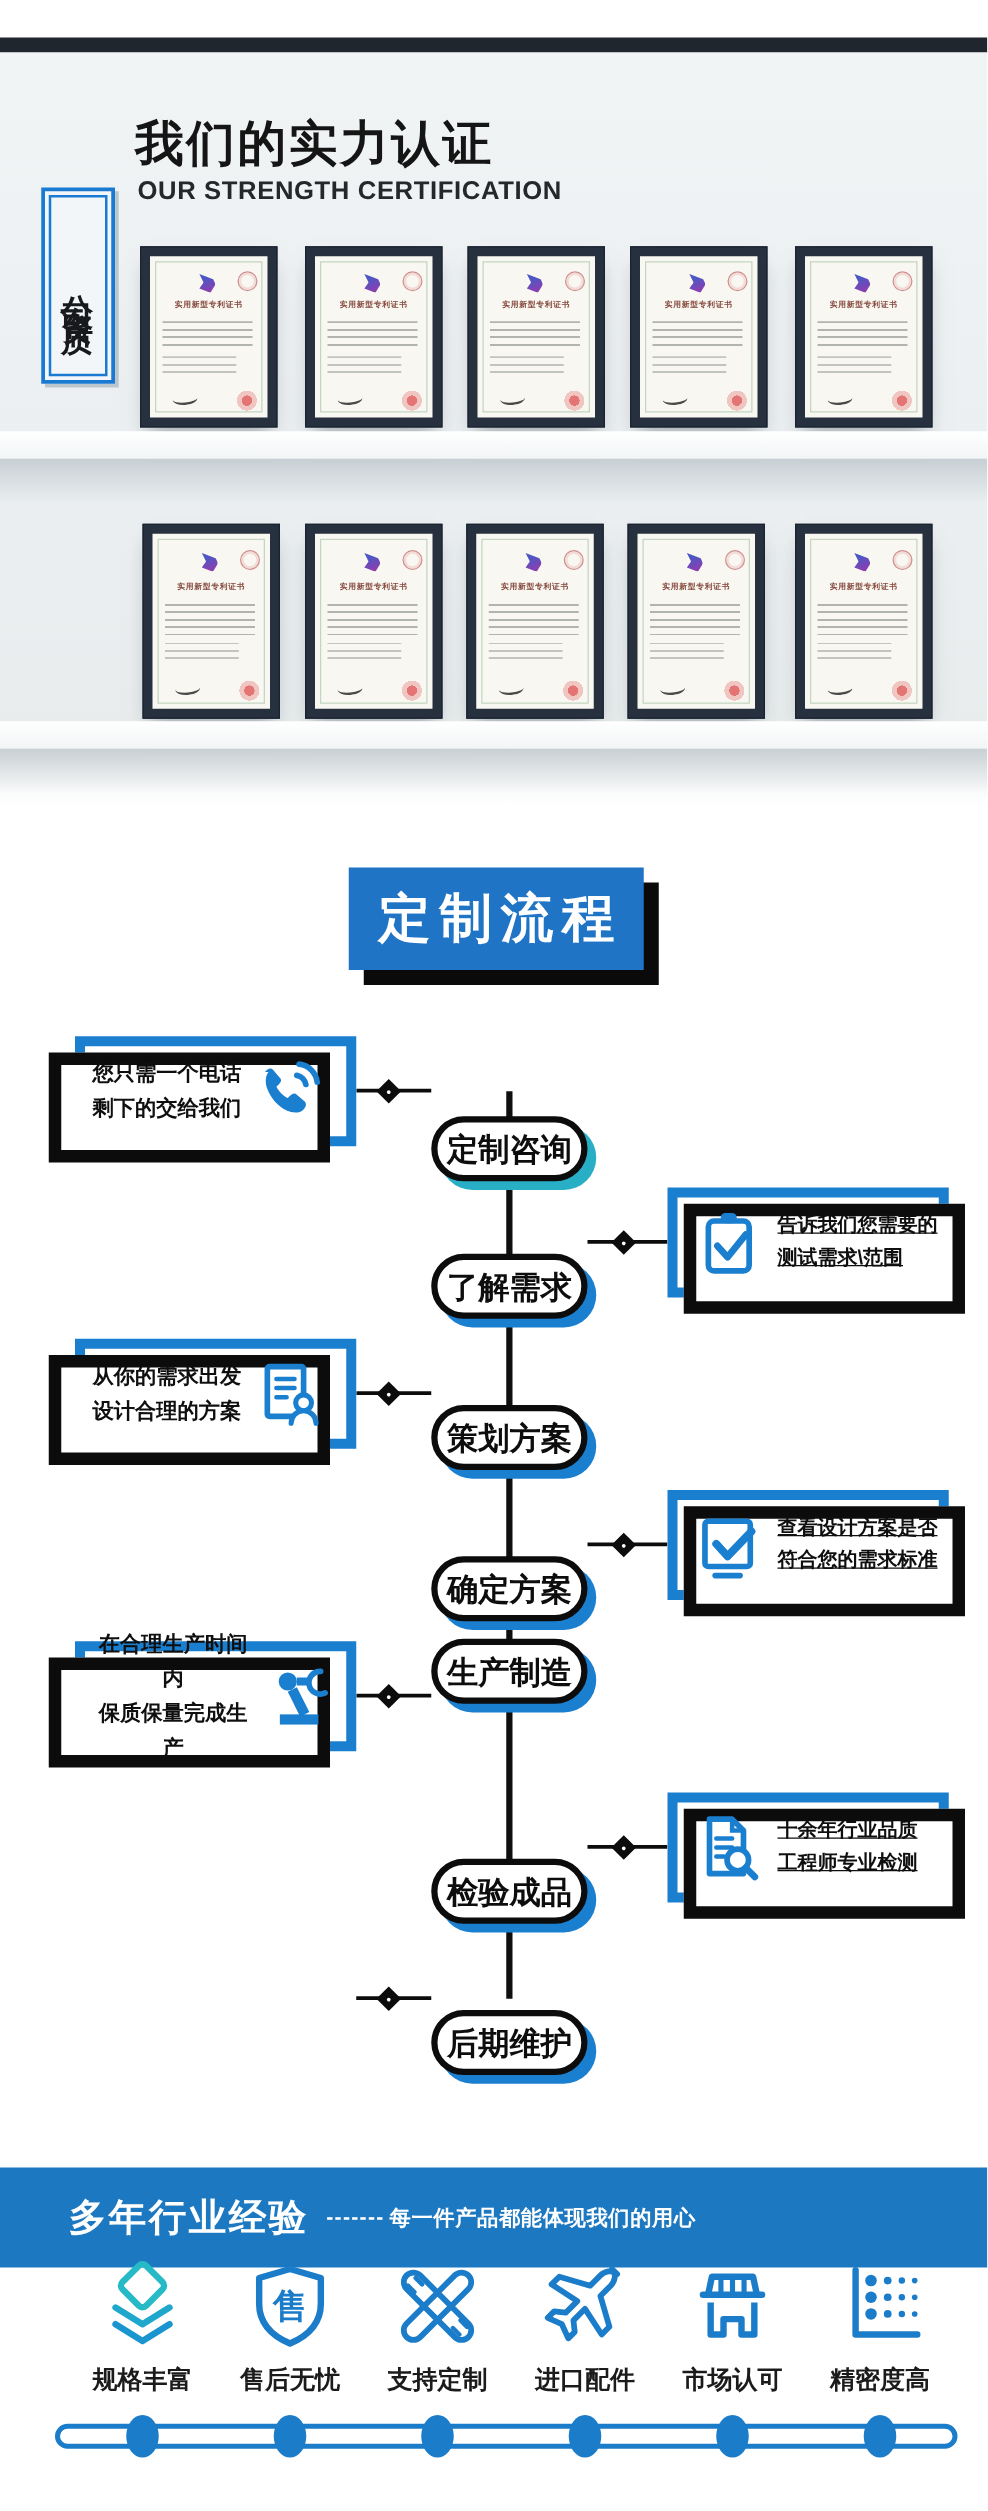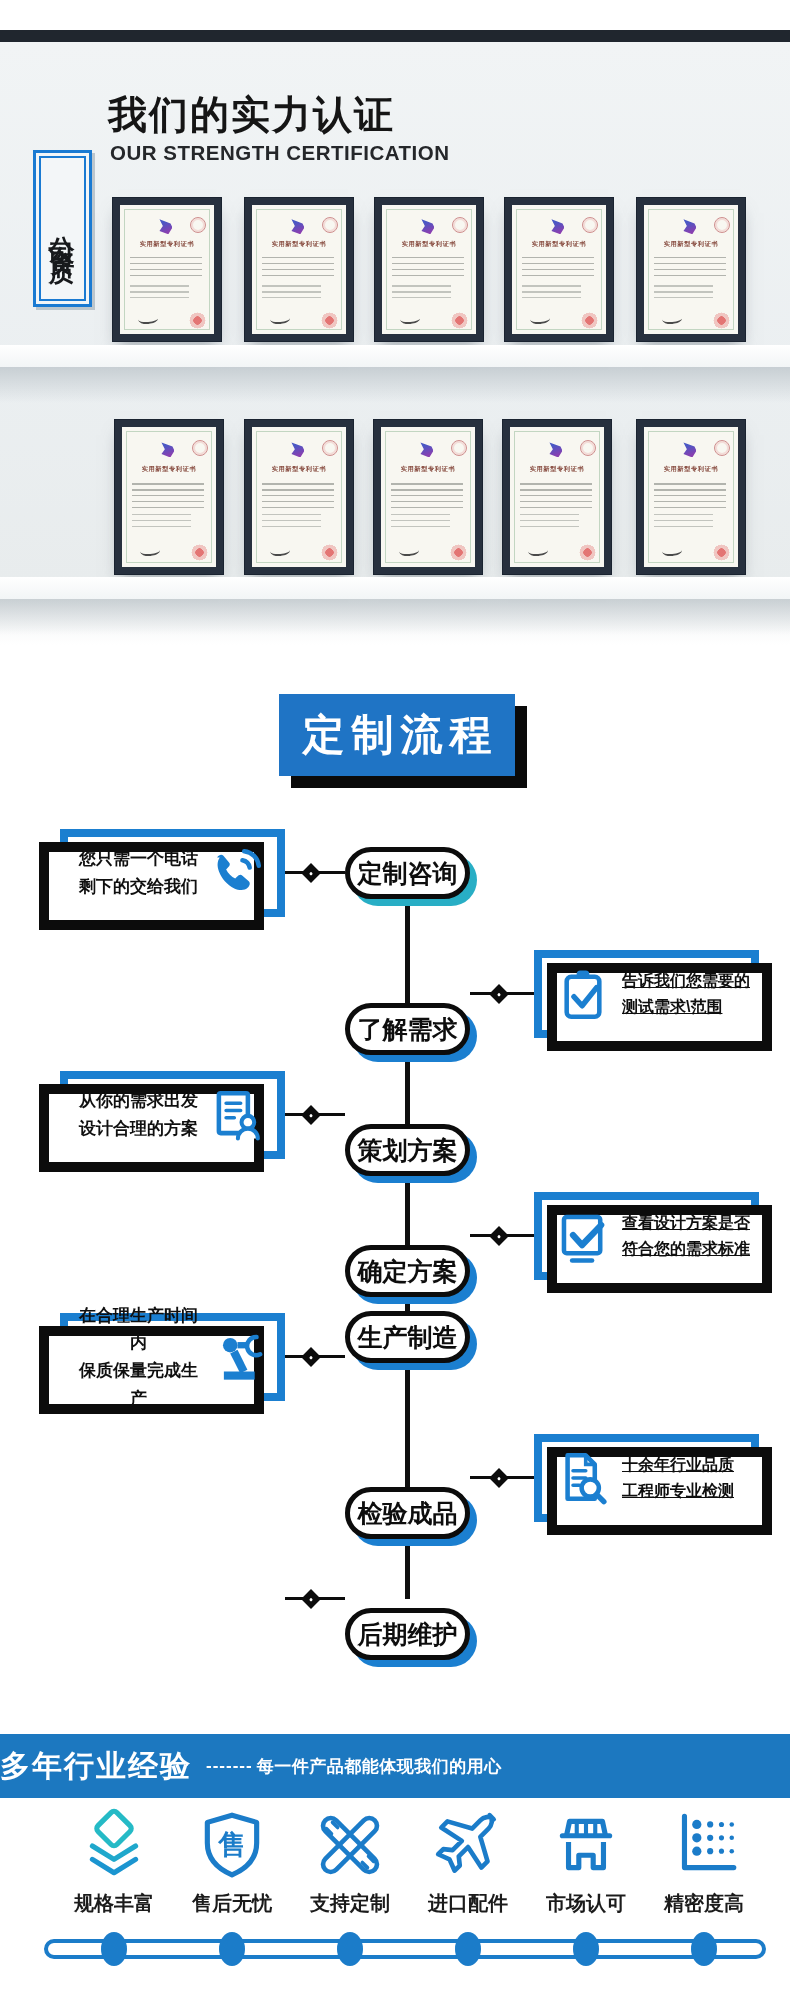--- a/index.html
+++ b/index.html
@@ -46,40 +46,40 @@
   .shelf.s1{top:345px;} .shelf.s2{top:577px;}
 
   
   .ptitle{position:absolute;left:279px;top:694px;width:236px;height:82px;background:#1f74c5;
           box-shadow:12px 12px 0 #0a0a0a;display:flex;align-items:center;justify-content:center;
           font-size:42px;font-weight:900;color:#fff;letter-spacing:7px;padding-left:7px;box-sizing:border-box;z-index:3;}
   .vline{position:absolute;left:405px;top:873px;width:5px;height:726px;background:#0f0f0f;z-index:1;}
   .pill{position:absolute;left:345px;width:125px;height:52px;box-sizing:border-box;background:#fff;
         border:5px solid #0c0c0c;border-radius:27px;display:flex;align-items:center;justify-content:center;
         font-size:25px;font-weight:900;color:#0d0d0d;z-index:3;}
-  .pill.teal{box-shadow:7px 7px 0 #28aec5;} .pill.blue{box-shadow:7px 7px 0 #1b7fd0;margin-top:35px;}
+  .pill.teal{box-shadow:7px 7px 0 #28aec5;margin-top:46px;} .pill.blue{box-shadow:7px 7px 0 #1b7fd0;margin-top:35px;}
   .sbox{position:absolute;width:225px;height:88px;box-sizing:border-box;background:#fff;border:8px solid #1b7fd0;
         display:flex;align-items:center;z-index:3;}
   .sbox::after{content:'';position:absolute;width:225px;height:88px;box-sizing:border-box;
                border:10px solid #0c0c0c;background:#fff;z-index:-1;}
-  .sbox.left{left:60px;justify-content:center;gap:10px;padding:0 6px;}
+  .sbox.left{left:60px;gap:10px;padding:0 6px;}
   .sbox.left::after{left:-29px;top:5px;}
   .sbox.right{left:534px;gap:10px;padding-left:12px;}
   .sbox.right::after{left:5px;top:5px;}
   .sbox .txt{font-weight:800;color:#0f0f0f;line-height:1.62;}
   .sbox.left .txt{font-size:17px;text-align:center;}
   .sbox.right .txt{font-size:16px;text-align:left;text-decoration:underline;}
   .s-icon{width:58px;height:58px;flex:0 0 auto;}
   .conn{position:absolute;height:3px;background:#0c0c0c;z-index:2;}
   .diamond{position:absolute;width:14px;height:14px;background:#0c0c0c;transform:rotate(45deg);z-index:2;}
   .diamond::after{content:'';position:absolute;left:5.5px;top:5.5px;width:3px;height:3px;background:#fff;border-radius:50%;}
 
   
-  .banner{position:absolute;left:0;top:1734px;width:790px;height:64px;background:#1c78c0;
-          display:flex;align-items:center;box-sizing:border-box;}
+  .banner{position:absolute;left:0;top:1734px;width:790px;height:80px;background:#1c78c0;
+          display:flex;align-items:center;padding-left:55px;box-sizing:border-box;}
   .banner .b-title{font-size:30px;font-weight:900;color:#fff;letter-spacing:2px;}
   .banner .b-sep{font-size:17px;font-weight:700;color:#fff;margin:0 4px 0 14px;letter-spacing:1px;}
   .banner .b-sub{font-size:17px;font-weight:800;color:#fff;letter-spacing:.5px;}
   .feature{position:absolute;top:1808px;width:110px;text-align:center;}
   .f-icon{width:74px;height:74px;display:block;margin:0 auto;}
   .f-label{margin-top:8px;font-size:20px;font-weight:900;color:#1b1b1b;}
   .capsule{position:absolute;left:44px;top:1939px;width:722px;height:20px;box-sizing:border-box;
            border:4px solid #1b7cc9;border-radius:13px;background:#fff;}
   .dot{position:absolute;top:1932px;width:26px;height:34px;border-radius:50%;background:#1b7cc9;}
 </style>

